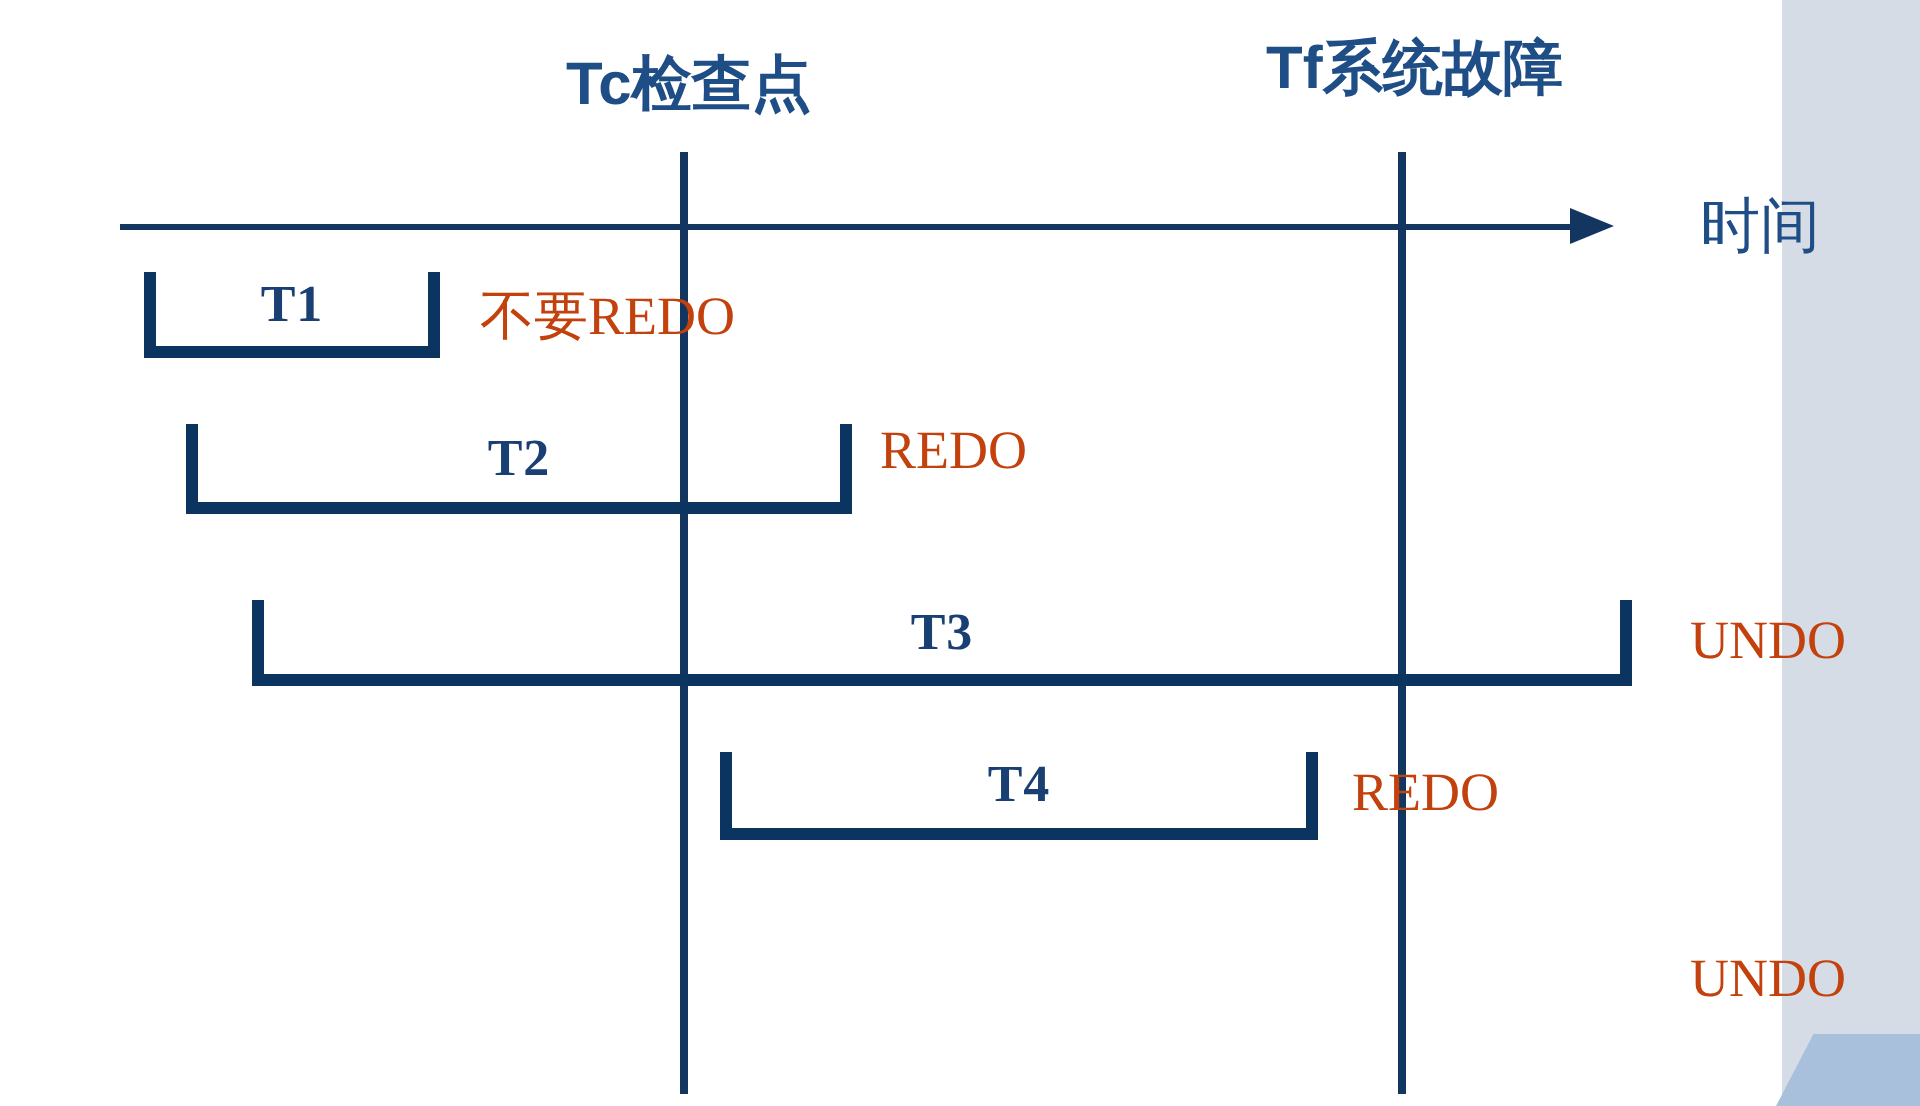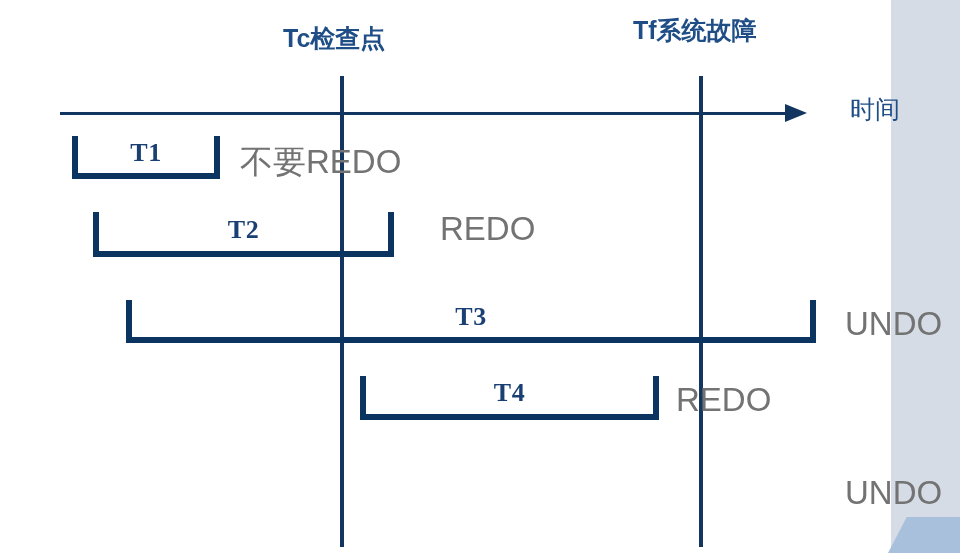--- a/index.html
+++ b/index.html
@@ -60,21 +60,21 @@
     height: 0;
     border-top: 9px solid transparent;
     border-bottom: 9px solid transparent;
     border-left: 22px solid #12365f;
   }
 
   
   .marker-label {
     position: absolute;
     font-family: "Liberation Sans", sans-serif;
-    font-size: 25px;
+    font-size: 30px;
     font-weight: 700;
     color: #1f4e87;
     white-space: nowrap;
   }
 
   
   .txn {
     position: absolute;
     box-sizing: border-box;
     border-left: 6px solid #0b3560;
@@ -92,23 +92,23 @@
     font-family: "Liberation Serif", serif;
     font-size: 26px;
     font-weight: 700;
     color: #1a3f73;
     letter-spacing: 0.5px;
   }
 
   
   .note {
     position: absolute;
-    font-family: Liberation Sans, sans-serif;
-    font-size: 33px;
-    color: #737373;
+    font-family: Liberation Serif, serif;
+    font-size: 27px;
+    color: #c2410c;
     white-space: nowrap;
   }
 </style>
 </head>
 <body>
 
 <div id="slide">
 
   <div class="side-panel">
     <div class="corner-wedge"></div>
@@ -124,21 +124,21 @@
 
   <div class="timeline-axis"></div>
   <div class="axis-arrow"></div>
   <div class="marker-label" style="left:850px; top:93px; font-weight:400;text-align:center;">时间</div>
 
   <div class="txn" style="left:72px; top:136px; width:148px; height:43px;padding-left:36px;">
     <div class="txn-label">T1</div>
   </div>
   <div class="note" style="left:240px; top:140px;">不要REDO</div>
 
-  <div class="txn" style="left:93px; top:212px; width:301px; height:45px;">
+  <div class="txn" style="left:93px; top:212px; width:333px; height:45px;">
     <div class="txn-label">T2</div>
   </div>
   <div class="note" style="left:440px; top:210px;">REDO</div>
 
   <div class="txn" style="left:126px; top:300px; width:690px; height:43px;">
     <div class="txn-label">T3</div>
   </div>
   <div class="note" style="left:845px; top:305px;">UNDO</div>
 
   <div class="txn" style="left:360px; top:376px; width:299px; height:44px;">

